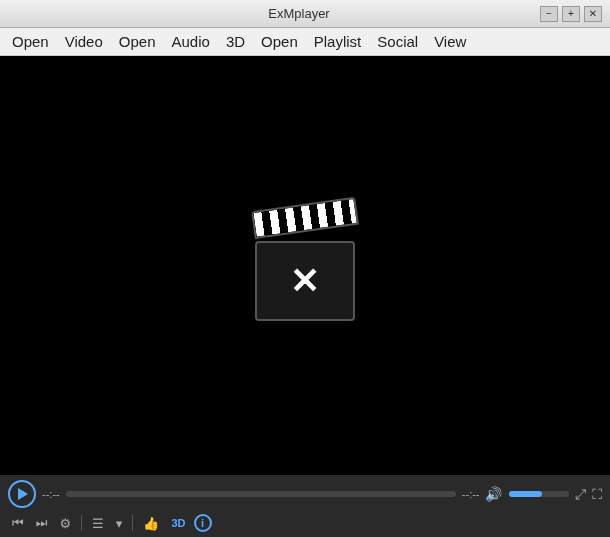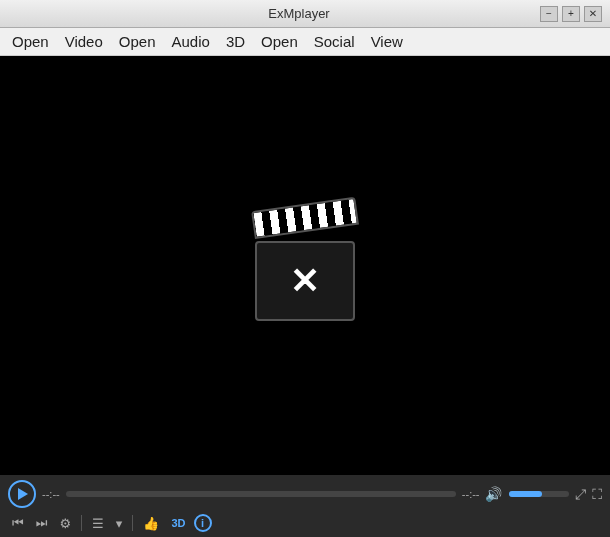--- a/index.html
+++ b/index.html
@@ -270,20 +270,21 @@
   </div>
 </div>
 
 <div id="menu-bar">
 <div class="menu-item">Open</div>
     <div class="menu-item">Video</div>
     <div class="menu-item">Open</div>
     <div class="menu-item">Audio</div>
     <div class="menu-item">3D</div>
     <div class="menu-item">Open</div>
+    <div class="menu-item">Playlist</div>
     <div class="menu-item">Social</div>
     <div class="menu-item">View</div>
   </div>
 
 <div id="video-area">
   <div id="clapperboard">
     <div class="clapper-top">
       <div class="clapper-stripes">
         <div class="stripe"></div>
       </div>

